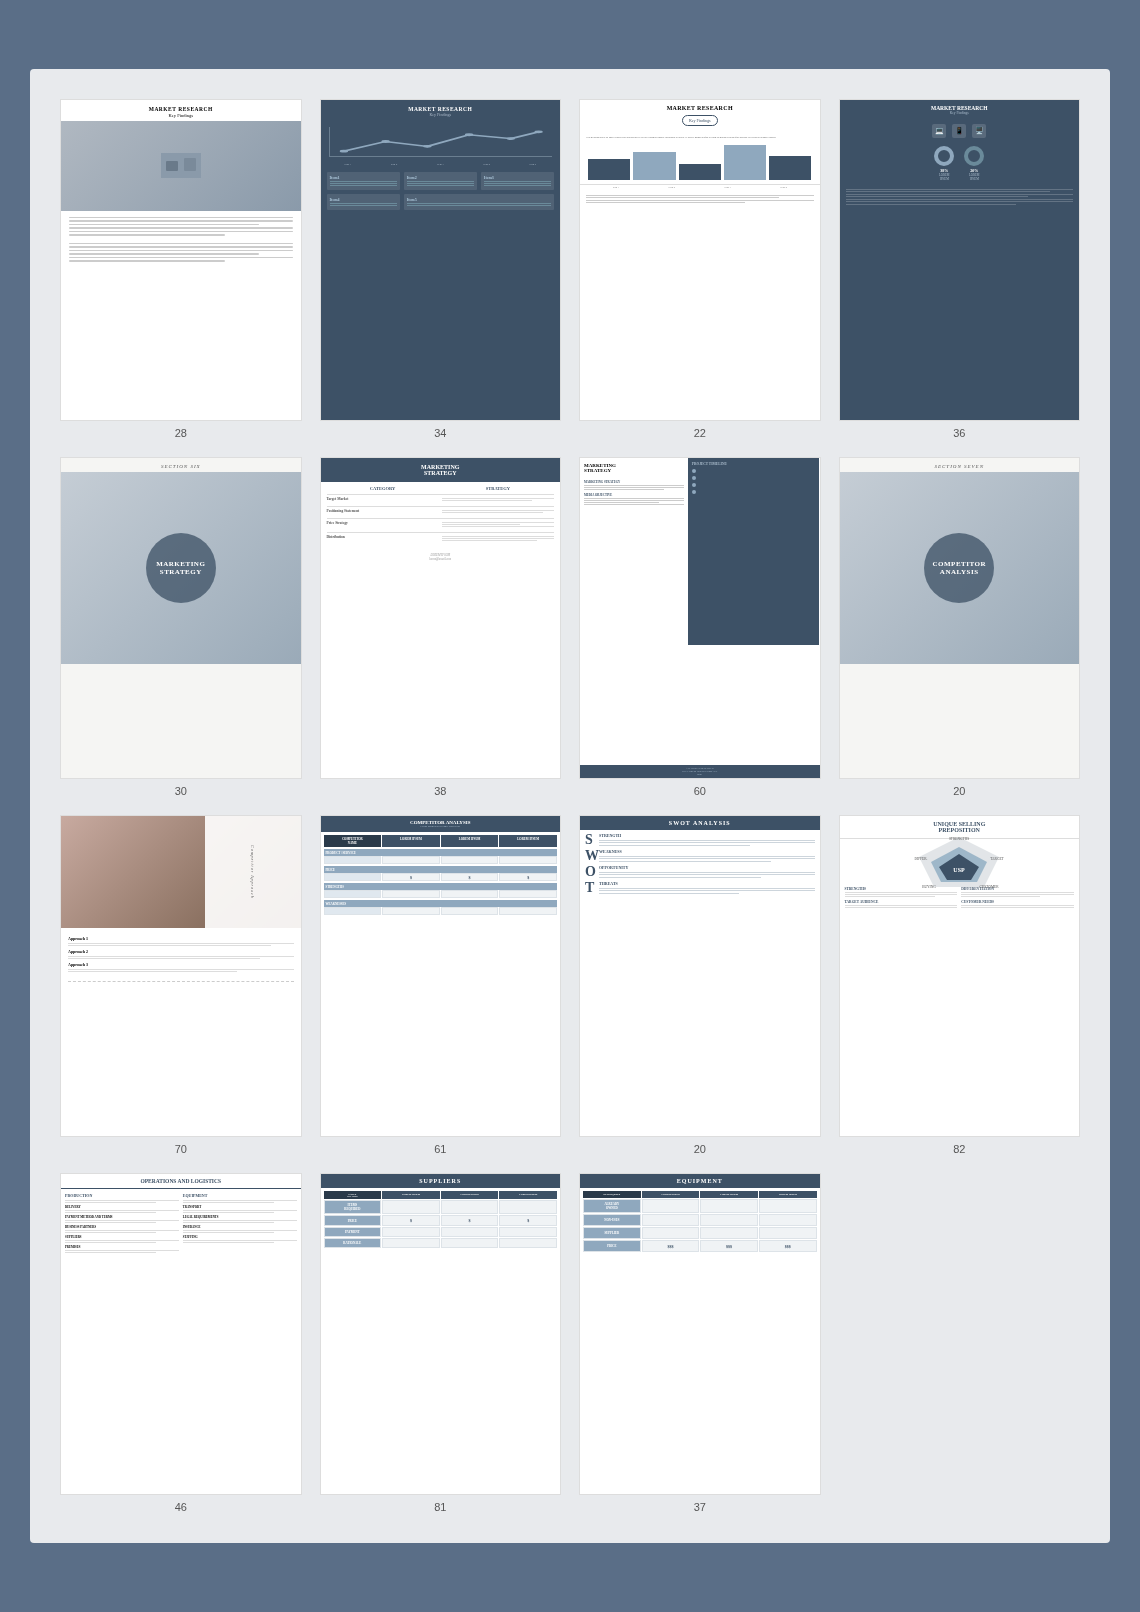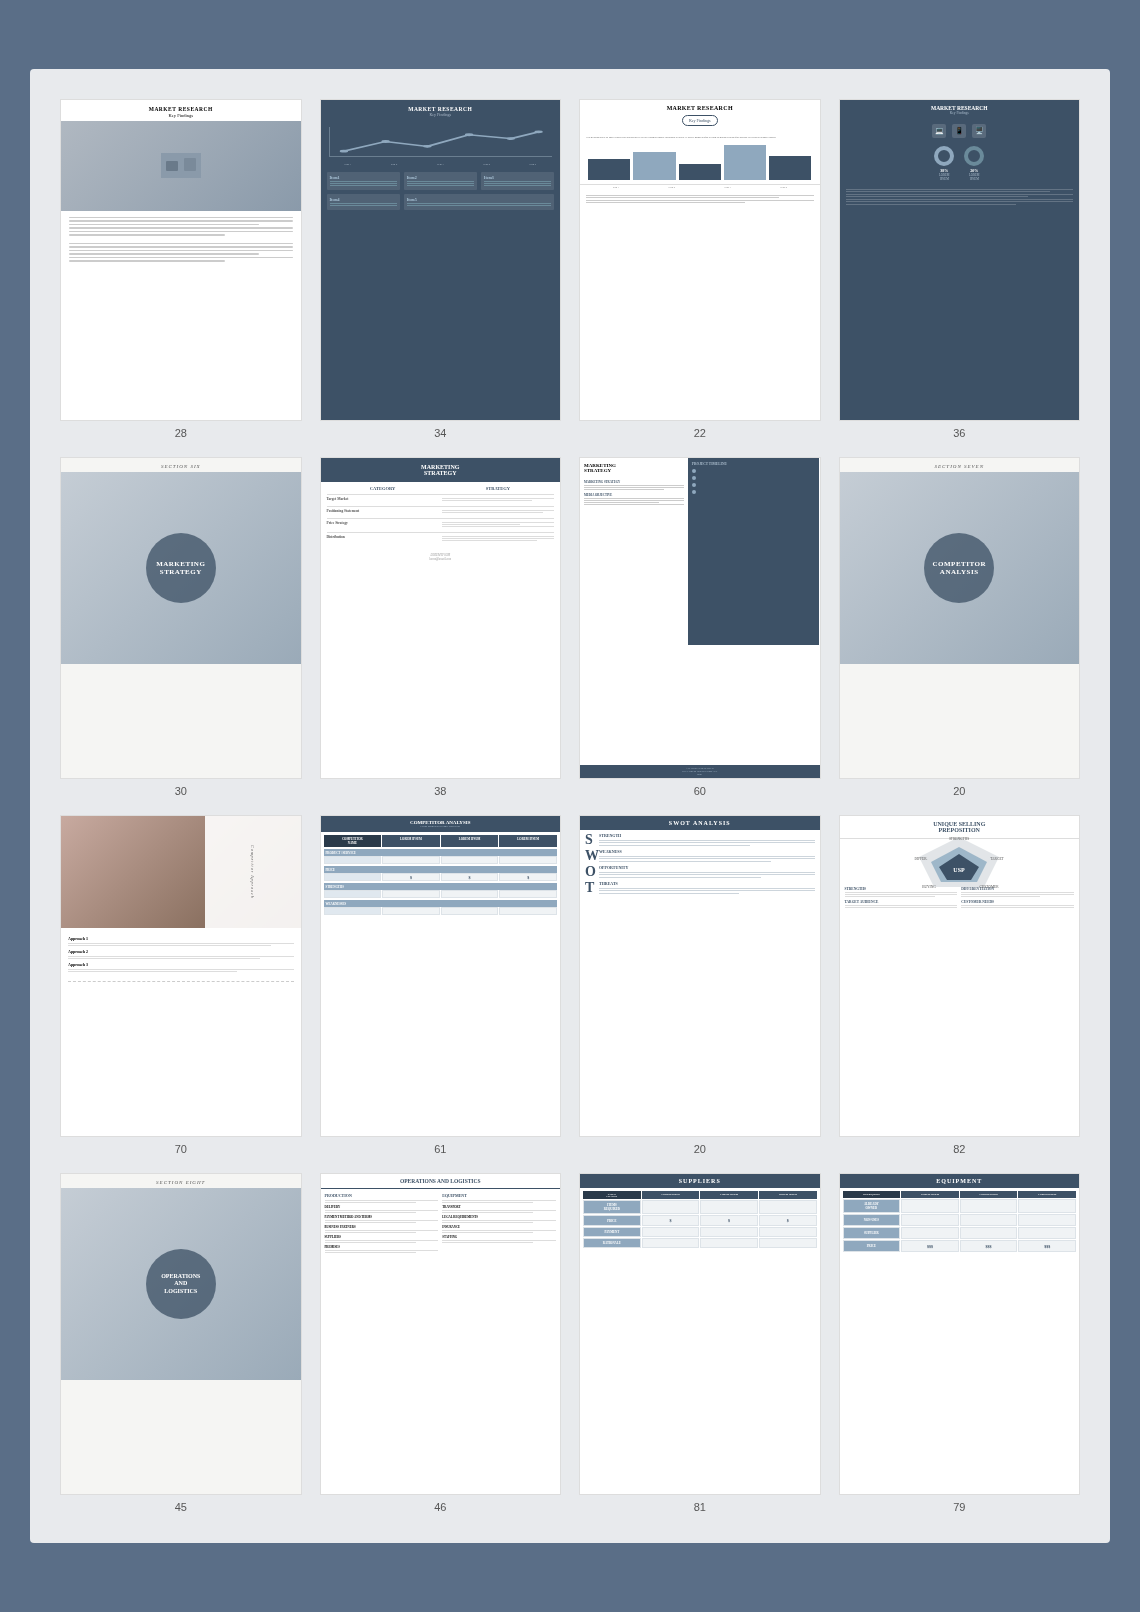--- a/index.html
+++ b/index.html
@@ -1262,32 +1262,20 @@
             <div class="col-line" style="width:70%"></div>
             <div class="col-title" style="margin-top:3px;">CUSTOMER NEEDS</div>
             <div class="col-line"></div>
             <div class="col-line"></div>
           </div>
         </div>
       </div>
       <div class="slide-number">82</div>
     </div>
 
-    <div class="slide-wrapper">
-      <div class="slide s45">
-        <div class="section-label">SECTION EIGHT</div>
-        <div class="circle-area">
-          <div class="img-bg"></div>
-          <div class="big-circle">
-            <div class="circle-text">OPERATIONS<br>AND<br>LOGISTICS</div>
-          </div>
-        </div>
-      </div>
-      <div class="slide-number">45</div>
-    </div>
 
     <div class="slide-wrapper">
       <div class="slide s46">
         <div class="header">
           <div class="title">OPERATIONS AND LOGISTICS</div>
         </div>
         <div class="two-cols">
           <div>
             <div class="col-title">PRODUCTION</div>
             <div class="item-line"></div>
@@ -1402,17 +1390,17 @@
             <div class="cell3"></div>
           </div>
           <div class="table-row4">
             <div class="cell3 row-label">PRICE</div>
             <div class="cell3 dollar">$$$</div>
             <div class="cell3 dollar">$$$</div>
             <div class="cell3 dollar">$$$</div>
           </div>
         </div>
       </div>
-      <div class="slide-number">79</div>
+      <div class="slide-number">37</div>
     </div>
 
   </div>
 </div>
 
 </body></html>

